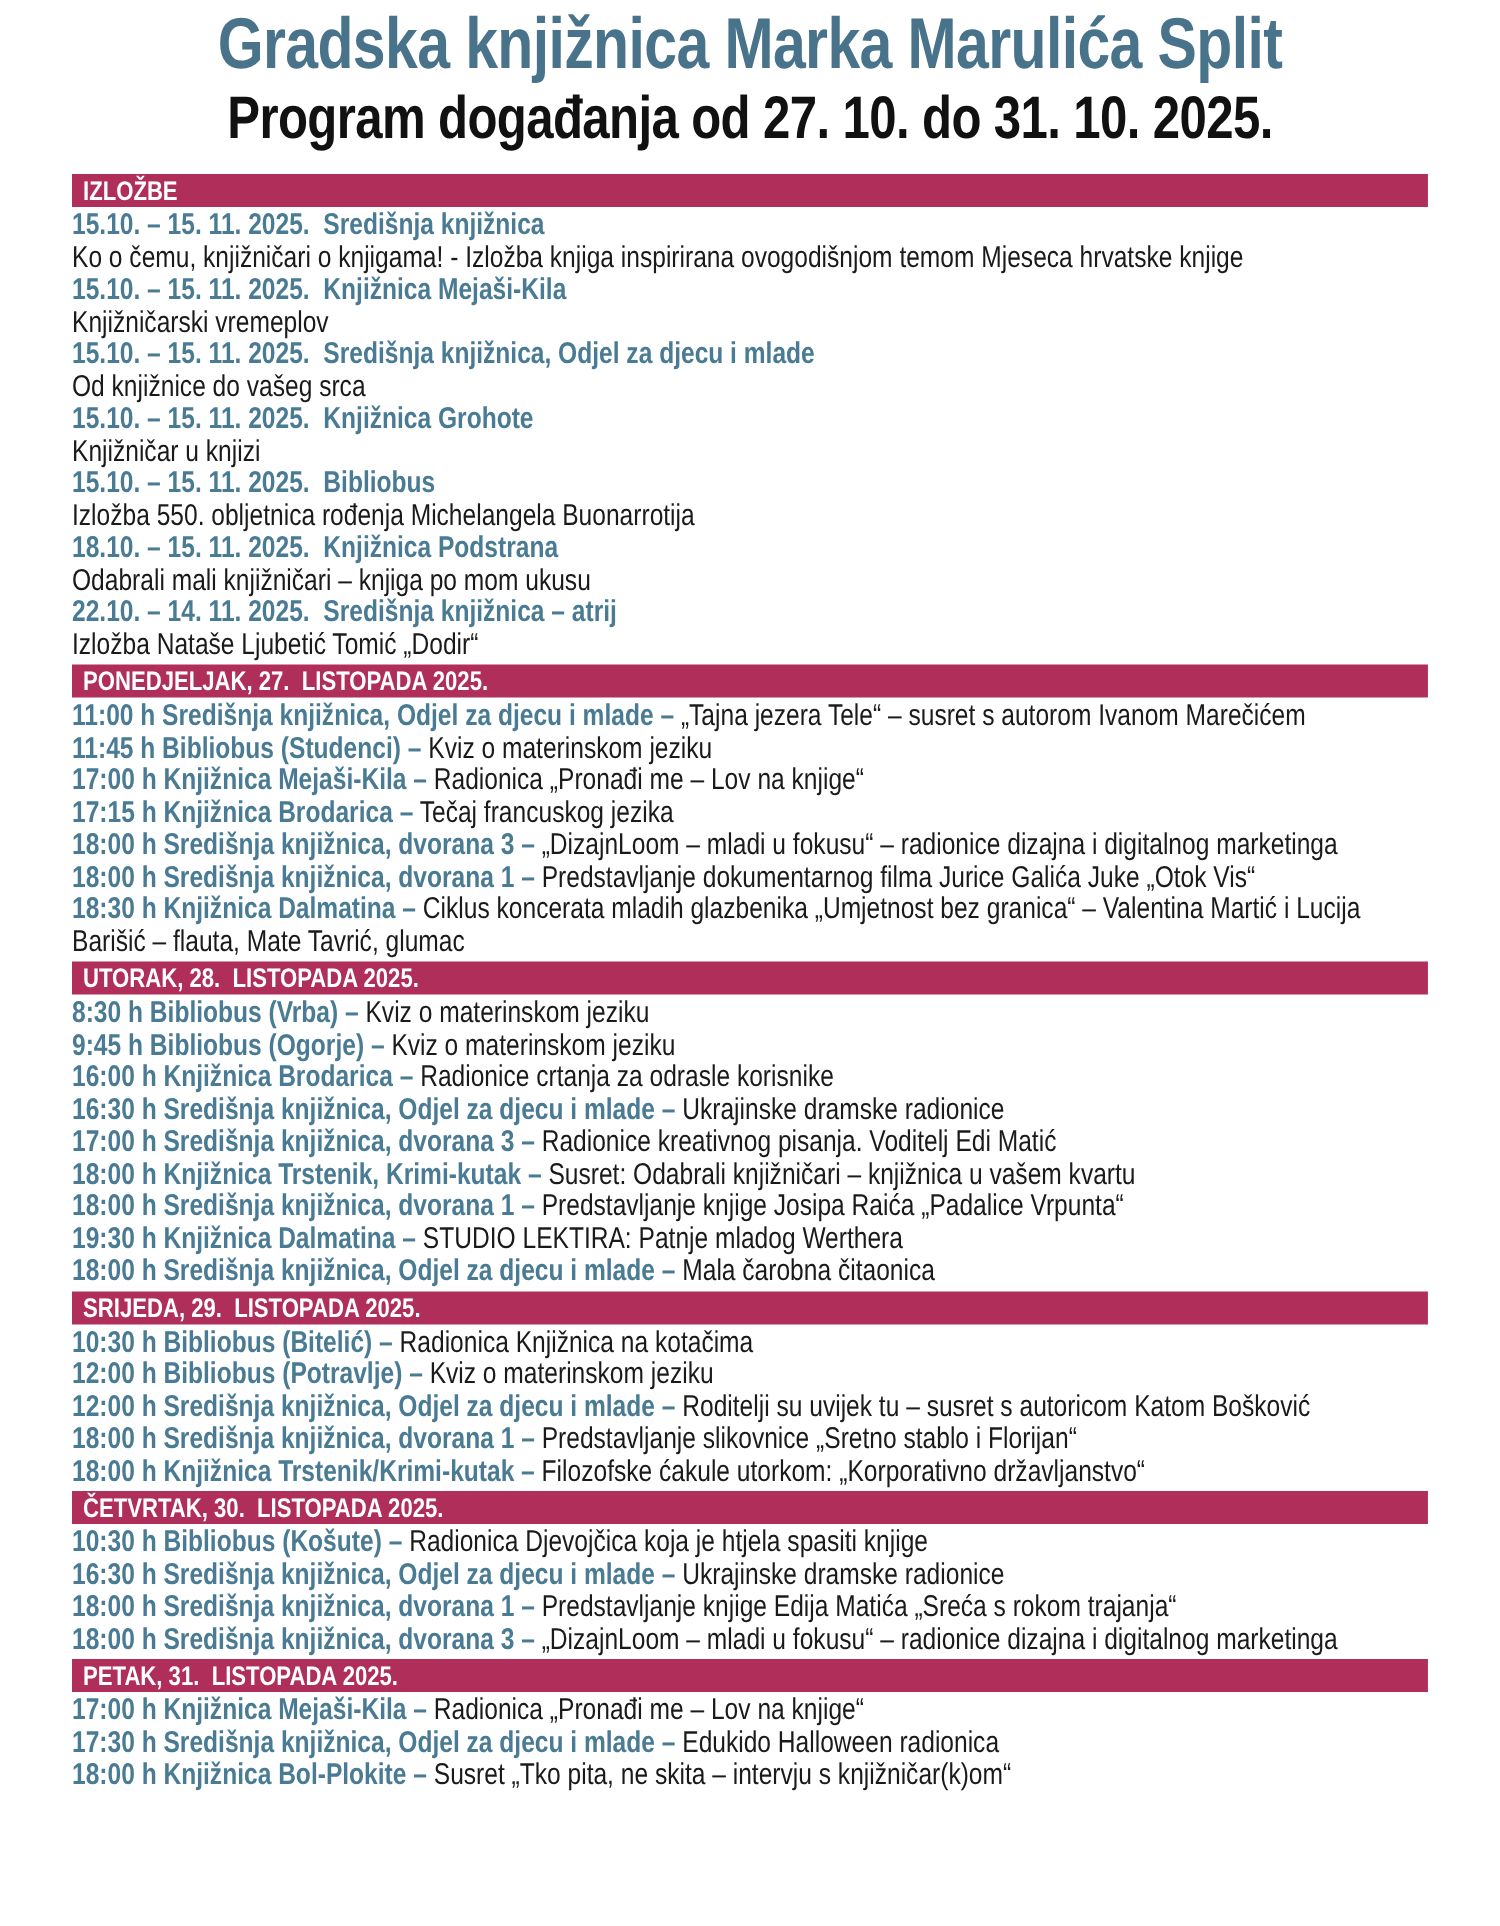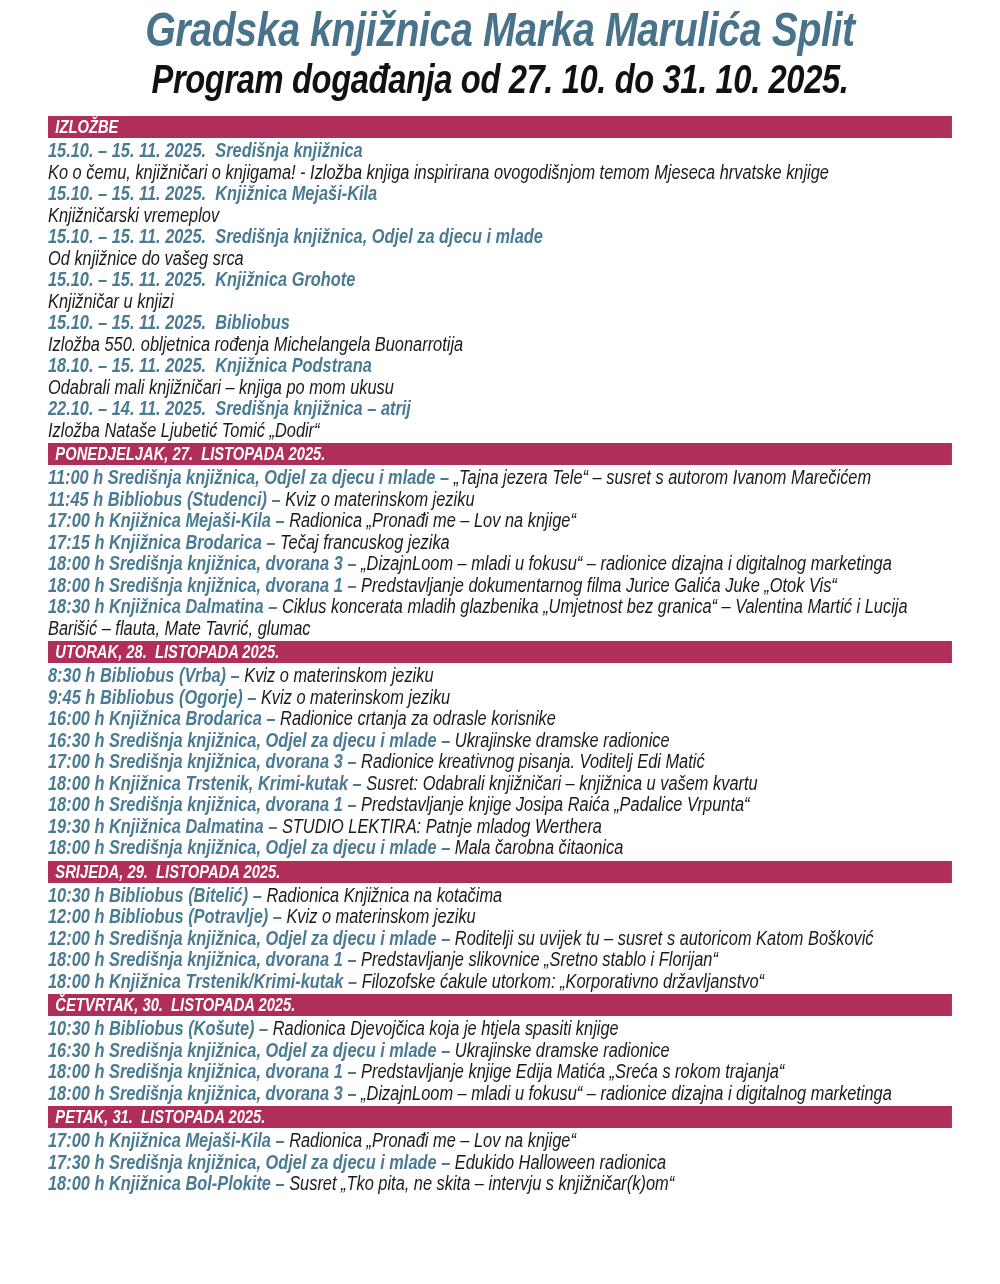--- a/index.html
+++ b/index.html
@@ -4,21 +4,20 @@
 <style>
   html, body { margin: 0; padding: 0; background: #ffffff; }
   .page {
     position: relative;
     width: 1000px;
     height: 1284px;
     overflow: hidden;
     background: #ffffff;
     font-family: "Liberation Sans", sans-serif;
     color: var(--text, #1a1a1a);
-    font-style: italic;
   }
   
   .condense {
     width: 1104px;
     transform: scaleX(0.8188);
     transform-origin: 0 0;
     margin-left: 48px;
   }
   .doc-title {
     margin-top: 4px;

